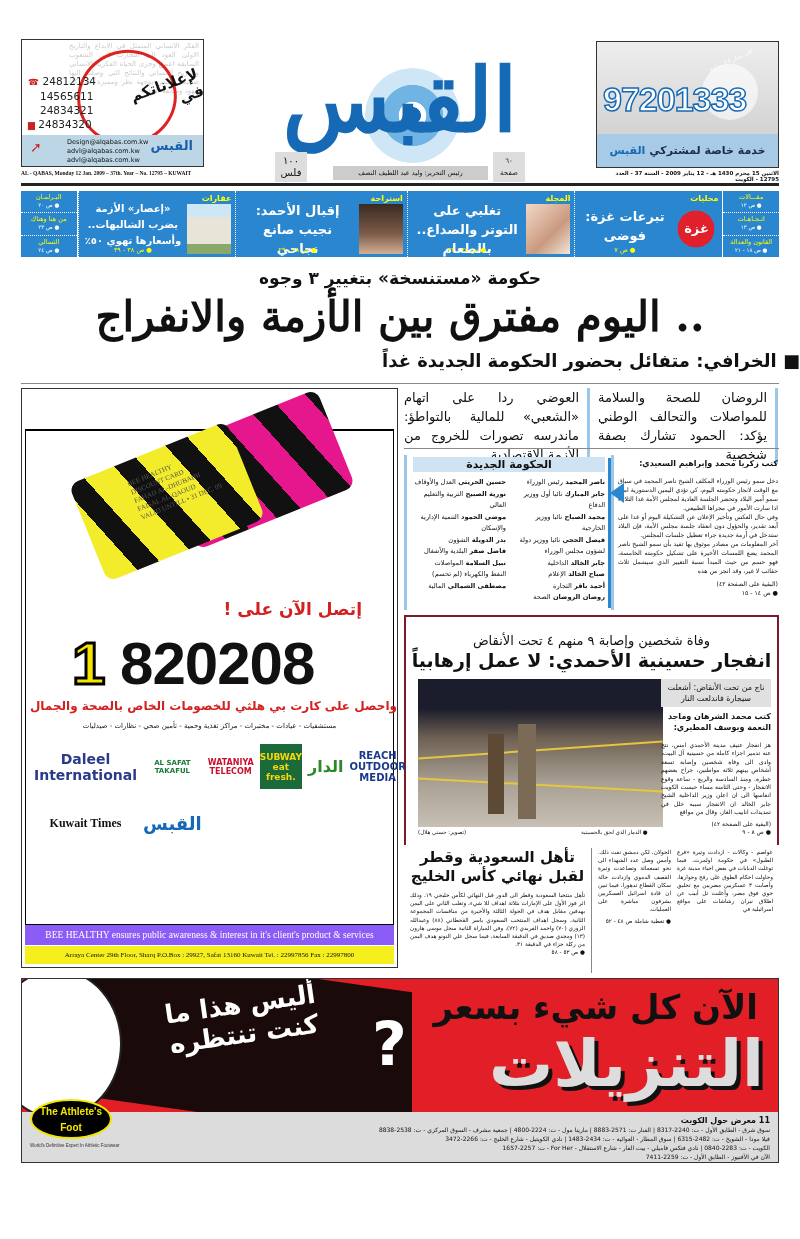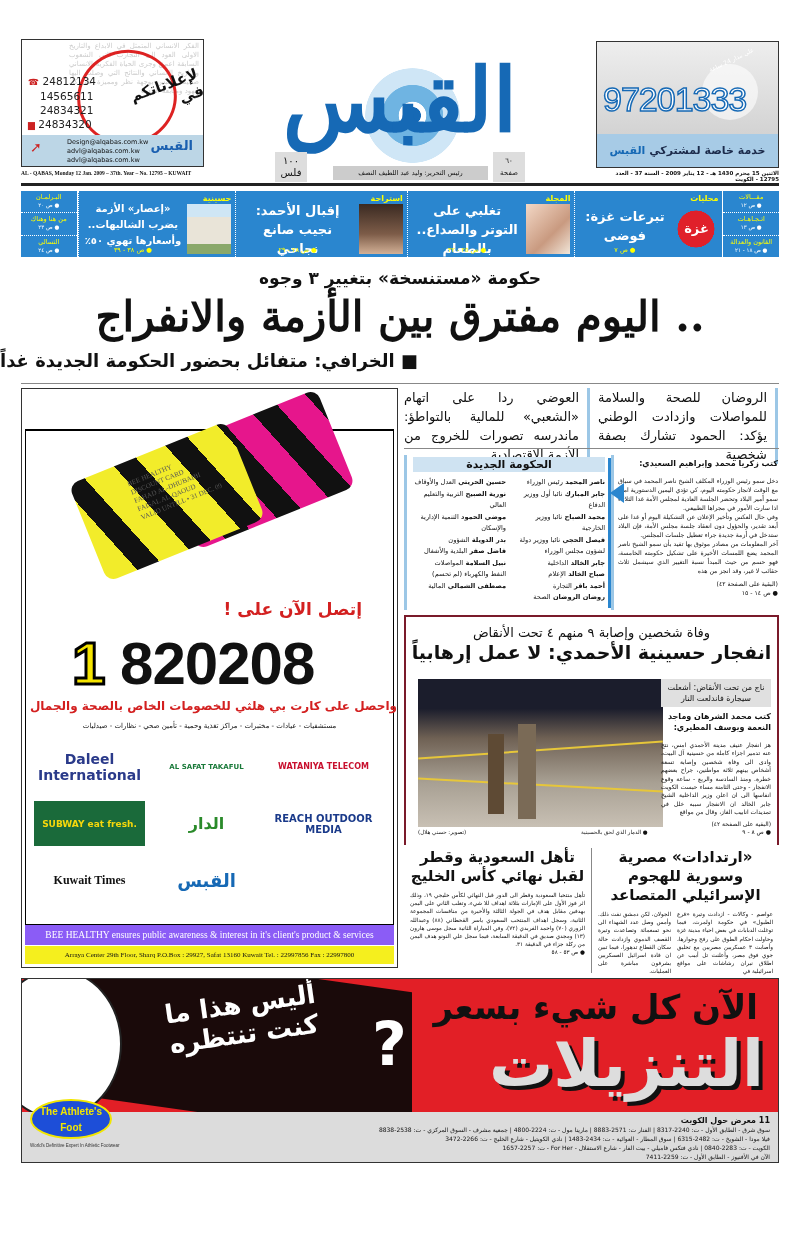--- a/index.html
+++ b/index.html
@@ -16,21 +16,21 @@
 .adbox .foot .arrow{position:absolute;left:8px;top:8px;color:#c22;font-size:14px}
 .adbox .foot .mini{position:absolute;right:10px;top:6px;color:#1a5fb0;font-weight:bold;font-size:13px;direction:rtl}
 .dateline-en{left:21px;top:170px;font-size:5.5px;font-family:"Liberation Serif",serif;font-weight:bold}
 .logo{left:215px;top:40px;width:370px;height:120px}
 .logo .word{position:absolute;left:0;top:10px;width:370px;text-align:center;font-family:"DejaVu Serif",serif;font-weight:bold;font-size:88px;color:#1669b5;direction:rtl;line-height:100px;letter-spacing:-2px}
 .logo .eye{position:absolute;left:150px;top:28px;width:95px;height:95px;border-radius:50%;background:radial-gradient(circle,#1669b5 0 12%,#fff 13% 20%,#6fb4e2 21% 45%,#cfe6f6 46% 70%,transparent 71%)}
 .pricebox{left:275px;top:152px;width:32px;height:30px;background:#ddd;font-size:10px;text-align:center;line-height:12px;padding-top:3px}
 .pagesbox{left:493px;top:152px;width:32px;height:30px;background:#ddd;font-size:7px;text-align:center;line-height:12px;padding-top:3px}
 .editorbar{left:333px;top:166px;width:155px;height:14px;background:#ccc;font-size:6.5px;text-align:center;line-height:14px;direction:rtl}
 .adright{left:596px;top:41px;width:183px;height:127px;border:1px solid #333;background:linear-gradient(#eee,#c9c9c9)}
-.adright .num{position:absolute;left:6px;top:38px;font-size:34px;font-weight:normal;color:#fff;-webkit-text-stroke:1.5px #1669b5;letter-spacing:-1px;font-family:"Liberation Sans",sans-serif}
+.adright .num{position:absolute;left:6px;top:38px;font-size:34px;font-weight:bold;color:#fff;-webkit-text-stroke:1.5px #1669b5;letter-spacing:-1px;font-family:"Liberation Sans",sans-serif}
 .adright .clock{position:absolute;left:105px;top:22px;width:56px;height:56px;border-radius:50%;background:rgba(255,255,255,.6)}
 .adright .hrs{position:absolute;left:110px;top:14px;font-size:6px;color:#fff;transform:rotate(-25deg);direction:rtl}
 .adright .band{position:absolute;left:0;bottom:0;width:100%;height:33px;background:#a7cbe6;font-size:11px;font-weight:bold;text-align:center;line-height:33px;direction:rtl;color:#1b2a4a}
 .adright .band b{color:#1669b5}
 .dateline-ar{left:596px;top:170px;width:183px;font-size:5.5px;font-weight:bold;direction:rtl;text-align:right}
 .rule{left:21px;top:183px;width:758px;height:3px;background:#222}
 
 .teaser{left:21px;top:191px;width:758px;height:66px;background:#2a86cf;display:flex;direction:rtl;color:#fff}
 .tcell{position:relative;height:100%;border-left:1px dotted #fff}
 .tcell:last-child{border-left:none}
@@ -38,40 +38,40 @@
 .smallcol .s{flex:1;border-bottom:1px dotted #fff;font-size:6.5px;color:#ff0;text-align:center;padding-top:2px;line-height:8px}
 .smallcol .s:last-child{border-bottom:none}
 .smallcol .s i{display:block;color:#fff;font-style:normal;font-size:5.5px}
 .tcell .cat{position:absolute;top:3px;right:4px;color:#ff0;font-size:8px;font-weight:bold}
 .tcell .thumb{position:absolute;top:13px;right:4px;width:44px;height:50px}
 .tcell .head{position:absolute;top:10px;right:54px;left:6px;text-align:center;font-weight:bold;font-size:13px;line-height:19px}
 .tcell .pg{position:absolute;bottom:3px;right:54px;left:6px;text-align:center;font-size:6.5px;color:#ff0}
 
 .kicker{left:0;top:268px;width:800px;text-align:center;font-size:17px;font-weight:bold;direction:rtl}
 .mainhead{left:0;top:292px;width:800px;text-align:center;font-size:42px;font-weight:bold;direction:rtl;font-family:"DejaVu Serif",serif;letter-spacing:-1px}
-.subhead{left:0;top:350px;width:800px;text-align:left;font-size:18px;font-weight:bold;direction:rtl;letter-spacing:2px}
+.subhead{left:0;top:350px;width:800px;text-align:right;font-size:18px;font-weight:bold;direction:rtl;letter-spacing:2px}
 .thinrule{left:21px;top:383px;width:758px;height:1px;background:#888}
 
 .story{direction:rtl;font-size:13px;line-height:19px;text-align:justify;border-right:3px solid #9cc7e6;padding-right:8px}
 .s1{left:598px;top:388px;width:180px}
 .s2{left:404px;top:388px;width:186px}
 .hr2{left:404px;top:448px;width:375px;height:1px;background:#888}
 
 .govbox{left:404px;top:455px;width:210px;height:155px;border-left:3px solid #9cc7e6;border-right:3px solid #9cc7e6}
 .govbox .ttl{margin:2px 6px;background:#cfe3f2;text-align:center;font-weight:bold;font-size:11px;line-height:15px;direction:rtl}
 .govlist{display:flex;direction:rtl;padding:3px 6px;gap:6px}
 .govlist ul{list-style:none;flex:1;font-size:6.6px;line-height:11.5px;direction:rtl;font-weight:bold}
 .govlist ul span{font-weight:normal}
 .leadcol{left:618px;top:458px;width:160px;direction:rtl;font-size:6.2px;line-height:9px;text-align:justify}
 .leadcol .by{font-weight:bold;font-size:8px;line-height:12px;margin-bottom:6px}
 .leadcol .tri{position:absolute;left:-8px;top:25px;width:0;height:0;border-top:10px solid transparent;border-bottom:10px solid transparent;border-right:14px solid #2a86cf}
 .leadcol .blue{position:absolute;left:-10px;top:0;width:3px;height:150px;background:#2a86cf}
 
 .boom{left:404px;top:615px;width:375px;height:230px;border:2px solid #7a1a2a;border-bottom:none}
-.boom .k{text-align:center;direction:rtl;font-size:13px;margin-top:8px}
+.boom .k{text-align:center;direction:rtl;font-size:13px;margin-top:16px}
 .boom .h{text-align:center;direction:rtl;font-size:19px;font-weight:bold;margin-top:1px}
 .boom .photo{position:absolute;left:12px;top:62px;width:245px;height:148px;background:linear-gradient(#1b1d2c 0 20%,#6f6154 40%,#a8a093 70%,#c8c0b4);overflow:hidden}
 .boom .photo .tape{position:absolute;left:0;width:100%;height:2px;background:#e6c63a}
 .boom .cap{position:absolute;top:212px;font-size:5.5px;direction:rtl}
 .boom .side{position:absolute;right:6px;top:62px;width:110px;direction:rtl}
 .boom .side .q{background:#e0e0e0;font-size:8px;text-align:center;line-height:11px;padding:3px;margin-bottom:4px}
 .boom .side .by{font-size:8px;font-weight:bold;line-height:11px;margin-bottom:8px}
 .boom .side .body{font-size:6px;line-height:8.4px;text-align:justify}
 
 .bs{left:404px;top:848px;width:375px;height:125px;display:flex;direction:rtl}
@@ -82,36 +82,36 @@
 .bs .two{display:flex;gap:6px}
 
 .beead{left:21px;top:388px;width:377px;height:580px;border:1px solid #333}
 .beead .inner{position:absolute;left:3px;top:40px;right:3px;bottom:42px;border:1px solid #000;border-top:2px solid #000}
 .card{position:absolute;width:170px;height:105px;border-radius:10px;overflow:hidden}
 .call{position:absolute;right:35px;top:210px;color:#d32020;font-weight:bold;font-size:17px;direction:rtl}
 .bignum{position:absolute;left:50px;top:240px;font-family:"Liberation Sans",sans-serif;font-weight:bold;font-size:60px;letter-spacing:-1px}
 .bignum .one{color:#f5e400;-webkit-text-stroke:3px #000}
 .beead .red{position:absolute;left:0;width:100%;top:310px;text-align:right;color:#d32020;font-weight:bold;font-size:12px;direction:rtl}
 .beead .svc{position:absolute;left:0;width:100%;top:333px;text-align:center;font-size:7px;direction:rtl}
-.logos{position:absolute;left:12px;top:355px;width:345px;display:grid;grid-template-columns:repeat(3,1fr);row-gap:12px;column-gap:6px}
+.logos{position:absolute;left:12px;top:355px;width:345px;display:grid;grid-template-columns:repeat(6,1fr);row-gap:12px;column-gap:6px}
 .lg{height:45px;display:flex;align-items:center;justify-content:center;font-size:10px;font-weight:bold;text-align:center}
 .beead .blk{position:absolute;left:3px;right:3px;bottom:22px;height:20px;background:#8b5cf6;color:#fff;font-family:"Liberation Serif",serif;font-size:9.5px;line-height:20px;text-align:center}
 .beead .yel{position:absolute;left:3px;right:3px;bottom:3px;height:18px;background:#f5ef1e;font-family:"Liberation Serif",serif;font-size:7px;line-height:18px;text-align:center}
 
 .bottomad{left:21px;top:978px;width:758px;height:185px;border:1px solid #333;background:#e21f26;overflow:hidden}
 .bottomad .dark{position:absolute;left:60px;top:-10px;width:330px;height:150px;background:#1a0a0a;transform:skewY(8deg)}
 .bottomad .ball{position:absolute;left:-30px;top:-10px;width:130px;height:150px;border-radius:50%;background:#fff;border:2px solid #222}
 .bottomad .q1{position:absolute;left:130px;top:10px;color:#fff;font-size:26px;font-weight:bold;direction:rtl;line-height:30px;text-align:center;width:180px;transform:rotate(-8deg)}
 .bottomad .qm{position:absolute;left:350px;top:30px;color:#fff;font-size:60px;font-weight:bold}
 .bottomad .l1{position:absolute;right:20px;top:8px;font-size:34px;font-weight:bold;direction:rtl;color:#111}
 .bottomad .l2{position:absolute;right:14px;top:48px;font-size:64px;font-weight:bold;direction:rtl;color:#ddd;text-shadow:4px 4px 0 #111}
 .bottomad .strip{position:absolute;left:0;bottom:0;width:100%;height:50px;background:#dcdcdc}
 .bottomad .strip .t{position:absolute;right:8px;top:4px;direction:rtl;font-size:6px;line-height:9px;text-align:right}
 .bottomad .strip .t b{font-size:8px}
-.bottomad .af{position:absolute;left:8px;top:120px;width:82px;height:40px;border-radius:50%;background:#1d4ed8;border:2px solid #f2e600;color:#f2e600;font-size:10px;font-weight:bold;text-align:center;line-height:16px;padding-top:3px;font-family:"Liberation Sans",sans-serif}
+.bottomad .af{position:absolute;left:8px;top:120px;width:82px;height:40px;border-radius:50%;background:#000000;border:2px solid #f2e600;color:#f2e600;font-size:10px;font-weight:bold;text-align:center;line-height:16px;padding-top:3px;font-family:"Liberation Sans",sans-serif}
 .bottomad .tag{position:absolute;left:8px;bottom:14px;font-size:4.5px;color:#333;font-family:"Liberation Sans",sans-serif}
 </style>
 </head>
 <body>
 
 <div class="abs adbox">
   <div class="faint">الفكر الانساني المتمثل في الابداع والتاريخ الاولى العود الى التجارب التي الشعوب السابقة اعمق وجرى الحياة الفكرية الانساني والتاريخ الانساني والنتائج التي وصلت اليها صحيفة القبس بوجهة نظر ومميزة على كل جهود ومتابعة الحدث</div>
   <div class="circle"></div>
   <div class="circtext">لإعلاناتكم في</div>
   <div class="phones">
@@ -171,38 +171,38 @@
     <div class="head">تغلبي على التوتر والصداع.. بالطعام</div>
     <div class="pg">● ص ٢٥ - ٣٢</div>
   </div>
   <div class="tcell" style="width:176px">
     <div class="cat">استراحة</div>
     <div class="thumb" style="background:linear-gradient(#3a2a22,#7d5c48 60%,#d2b096)"></div>
     <div class="head">إقبال الأحمد: نجيب صانع نجاحي</div>
     <div class="pg">● ص ٢٨ - ٢٩</div>
   </div>
   <div class="tcell" style="width:162px">
-    <div class="cat">حسينية</div>
+    <div class="cat">عقارات</div>
     <div class="thumb" style="background:linear-gradient(#cfe6f5 0 25%,#e9e4d8 25% 80%,#8aa86a 80%)"></div>
     <div class="head" style="font-size:10px;line-height:16px">«إعصار» الأزمة يضرب الشاليهات.. وأسعارها تهوي ٥٠٪</div>
     <div class="pg">● ص ٣٨ - ٣٩</div>
   </div>
   <div class="tcell smallcol" style="border-left:none;border-right:1px solid #fff">
     <div class="s"><span>البـرلمـان</span><i>● ص ٢٠</i></div>
     <div class="s"><span>من هنا وهناك</span><i>● ص ٢٣</i></div>
     <div class="s"><span>التسالي</span><i>● ص ٢٤</i></div>
   </div>
 </div>
 
 <div class="abs kicker">حكومة «مستنسخة» بتغيير ٣ وجوه</div>
 <div class="abs mainhead">.. اليوم مفترق بين الأزمة والانفراج</div>
 <div class="abs subhead">■ الخرافي: متفائل بحضور الحكومة الجديدة غداً</div>
 <div class="abs thinrule"></div>
 
-<div class="abs story s1">الروضان للصحة والسلامة للمواصلات وازدادت الوطني يؤكد: الحمود تشارك بصفة شخصية</div>
+<div class="abs story s1">الروضان للصحة والسلامة للمواصلات والتحالف الوطني يؤكد: الحمود تشارك بصفة شخصية</div>
 <div class="abs story s2">العوضي ردا على اتهام «الشعبي» للمالية بالتواطؤ: ماندرسه تصورات للخروج من الأزمة الاقتصادية</div>
 <div class="abs hr2"></div>
 
 <div class="abs govbox">
   <div class="ttl">الحكومة الجديدة</div>
   <div class="govlist">
     <ul>
       <li><b>ناصر المحمد</b> <span>رئيس الوزراء</span></li>
       <li><b>جابر المبارك</b> <span>نائبا أول ووزير الدفاع</span></li>
       <li><b>محمد الصباح</b> <span>نائبا ووزير الخارجية</span></li>
@@ -251,21 +251,20 @@
     <div class="q">ناج من تحت الأنقاض: أشعلت سيجارة فاندلعت النار</div>
     <div class="by">كتب محمد الشرهان وماجد النعمة ويوسف المطيري:</div>
     <div class="body">هز انفجار عنيف مدينة الأحمدي امس، نتج عنه تدمير اجزاء كاملة من حسينية آل البيت، وادى الى وفاة شخصين وإصابة تسعة أشخاص بينهم ثلاثة مواطنين، جراح بعضهم خطرة. ومنذ السادسة والربع - ساعة وقوع الانفجار - وحتى الثامنة مساء حبست الكويت انفاسها الى ان اعلن وزير الداخلية الشيخ جابر الخالد ان الانفجار سببه خلل في تمديدات انابيب الغاز، وقال من مواقع</div>
     <div class="body" style="margin-top:3px">(البقية على الصفحة ٤٢)</div>
     <div class="body">● ص ٨ - ٩</div>
   </div>
 </div>
 
 <div class="abs bs">
   <div class="c">
-    <h3>«ارتدادات» مصرية وسورية للهجوم الإسرائيلي المتصاعد</h3>
     <div class="two">
       <p>عواصم - وكالات - ازدادت وتيرة «قرع الطبول» في حكومة اولمرت، فيما توغلت الدبابات في بعض احياء مدينة غزة وحاولت احكام الطوق على رفح وجوارها، وأصابت ٣ عسكريين مصريين مع تحليق جوي فوق مصر، وأعلنت تل أبيب عن اطلاق نيران رشاشات على مواقع اسرائيلية في</p>
       <div>
           <p>الجولان، لكن دمشق نفت ذلك. وأمس وصل عدد الشهداء الى نحو تسعمائة وتصاعدت وتيرة القصف الدموي وازدادت حالة سكان القطاع تدهورا، فيما تبين ان قادة اسرائيل العسكريين يشرفون مباشرة على العمليات.</p>
           <p style="margin-top:3px">● تغطية شاملة ص ٤٨ - ٥٢</p>
         </div>
     </div>
   </div>
   <div class="c">
     <h3>تأهل السعودية وقطر لقبل نهائي كأس الخليج</h3>

